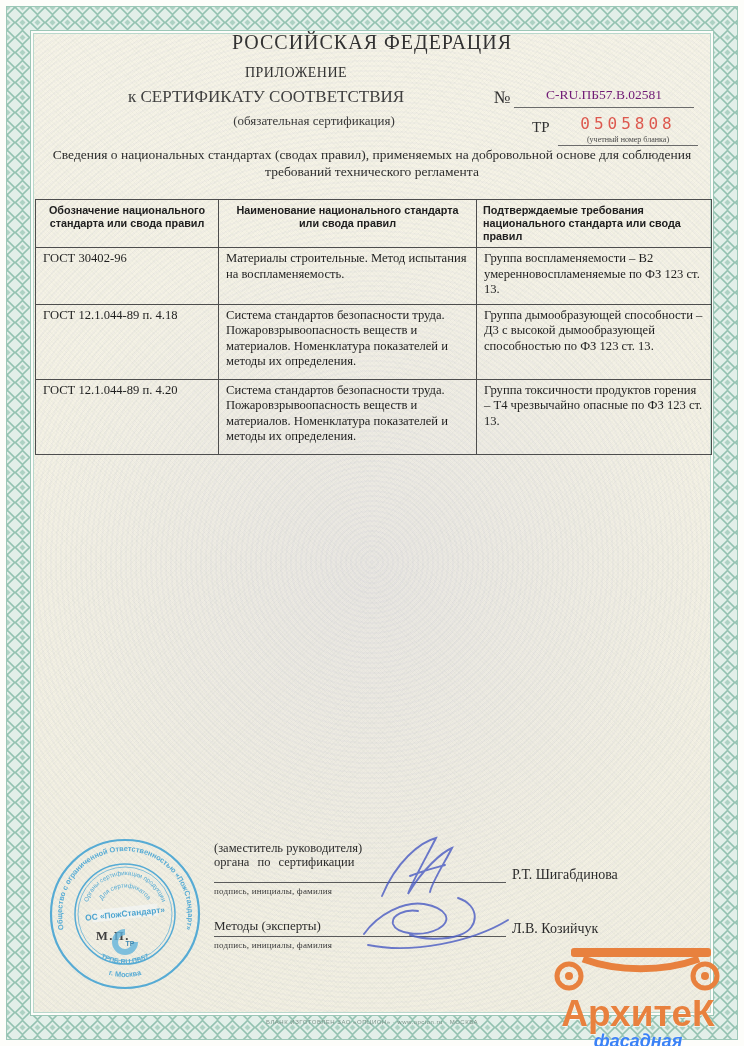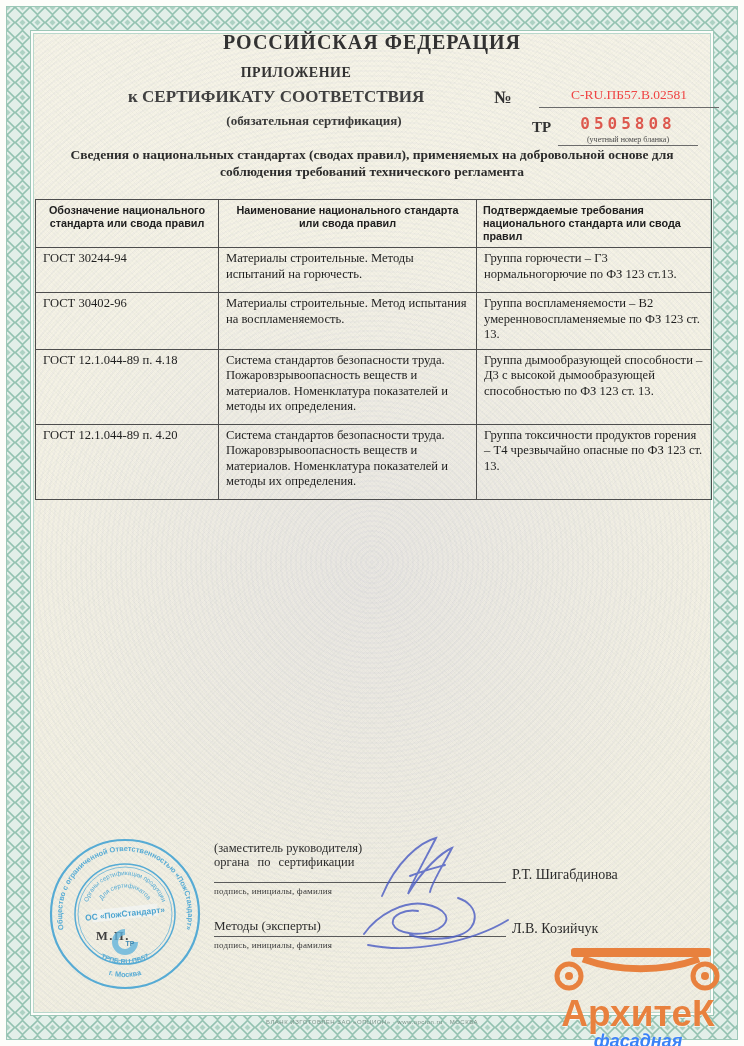--- a/index.html
+++ b/index.html
@@ -8,26 +8,26 @@
   .border-frame{position:absolute;left:0;top:0;z-index:1;}
   .paper{position:absolute;left:34px;top:34px;right:34px;bottom:34px;z-index:2;
     background:
       radial-gradient(circle at 50% 56%, rgba(150,150,205,0.12), rgba(0,0,0,0) 55%),
       repeating-radial-gradient(circle at 50% 54%, rgba(145,145,195,0.05) 0 2px, rgba(255,255,255,0) 2px 5px),
       repeating-linear-gradient(45deg, rgba(150,175,150,0.05) 0 1px, rgba(0,0,0,0) 1px 3px),
       repeating-linear-gradient(-45deg, rgba(150,175,150,0.05) 0 1px, rgba(0,0,0,0) 1px 3px),
       linear-gradient(#f6f3e7,#f2efe2);}
   .abs{position:absolute;z-index:3;}
   .c{text-align:center;}
-  .b{font-weight:bold;}
+  .b{font-weight:normal;}
   .country{left:0;top:31px;width:744px;font-size:20px;letter-spacing:1px;color:#323232;}
   .doctype{left:0;top:65px;width:592px;font-size:14px;letter-spacing:0.5px;color:#323232;}
   .cert-title{left:128px;top:87px;font-size:17px;color:#404040;}
   .num-sign{left:494px;top:87px;font-size:17.5px;color:#323232;}
-  .cert-number{left:539px;top:87px;width:180px;font-size:13.5px;border-bottom:1px solid #6b6b6b;padding-bottom:4px;color:#ef4444;}
+  .cert-number{left:514px;top:87px;width:180px;font-size:13.5px;border-bottom:1px solid #6b6b6b;padding-bottom:4px;color:#701a75;}
   .mandatory{left:128px;top:113px;width:372px;font-size:13px;color:#3a3a3a;}
   .tr-label{left:532px;top:119px;font-size:15px;color:#323232;}
   .blank-number{left:558px;top:114px;width:140px;font-family:"DejaVu Sans Mono",monospace;font-size:16px;letter-spacing:4px;color:#dd584e;border-bottom:1px solid #6b6b6b;padding-bottom:12px;}
   .blank-caption{left:558px;top:135px;width:140px;font-size:8px;color:#4a4a4a;}
   .subtitle{left:52px;top:146px;width:640px;font-size:13.5px;line-height:17px;color:#2c2c2c;}
 
   table.std{position:absolute;left:35px;top:199px;width:676px;z-index:3;border-collapse:collapse;table-layout:fixed;}
   table.std th,table.std td{border:1px solid #4d4d4d;vertical-align:top;}
   table.std th{font-family:"Liberation Sans",sans-serif;font-size:10.8px;font-weight:bold;color:#202020;padding:4px 6px;line-height:13px;}
   table.std th.hc{text-align:center;}
@@ -90,25 +90,20 @@
     <colgroup>
         <col class="col1">
         <col class="col2">
         <col class="col3">
       </colgroup>
     <tbody>
         <tr class="rh">
       <th class="hc">Обозначение национального стандарта или свода правил</th>
       <th class="hc">Наименование национального стандарта или свода правил</th>
       <th class="hl">Подтверждаемые требования национального стандарта или свода правил</th>
-    </tr>
-    <tr class="r1">
-      <td>ГОСТ 30244-94</td>
-      <td>Материалы строительные. Методы испытаний на горючесть.</td>
-      <td>Группа горючести – Г3 нормальногорючие по ФЗ 123 ст.13.</td>
     </tr>
     <tr class="r2">
       <td>ГОСТ 30402-96</td>
       <td>Материалы строительные. Метод испытания на воспламеняемость.</td>
       <td>Группа воспламеняемости – В2 умеренновоспламеняемые по ФЗ 123 ст. 13.</td>
     </tr>
     <tr class="r3">
       <td>ГОСТ 12.1.044-89 п. 4.18</td>
       <td>Система стандартов безопасности труда. Пожаровзрывоопасность веществ и материалов. Номенклатура показателей и методы их определения.</td>
       <td>Группа дымообразующей способности – Д3 с высокой дымообразующей способностью по ФЗ 123 ст. 13.</td>

